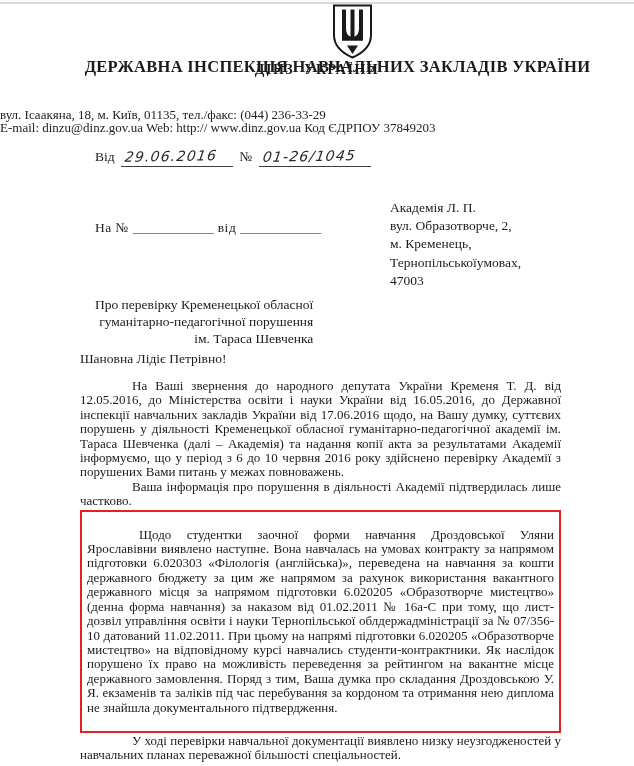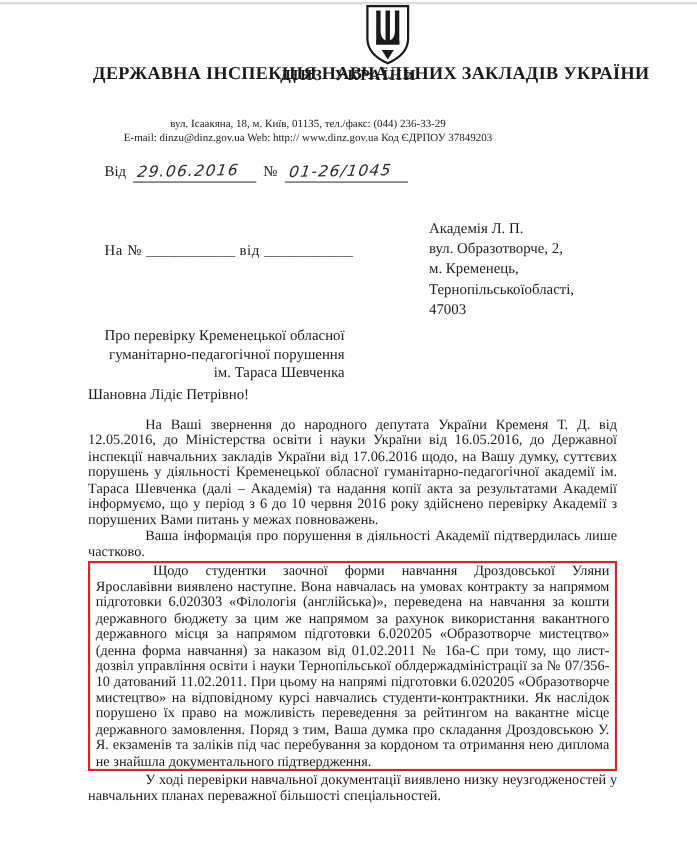--- a/index.html
+++ b/index.html
@@ -7,39 +7,39 @@
   .page {
     position:relative; width:634px; height:766px; background:#ffffff;
     font-family:"Liberation Serif","DejaVu Serif",serif; color:#1b1b1b; overflow:hidden;
   }
   .top-rule { position:absolute; top:2px; left:0; width:634px; height:2px; background:#d9d9d9; }
   .emblem { position:absolute; left:329px; top:4px; width:47px; height:55px; }
   .org-name { position:absolute; top:57px; left:0; width:634px; text-align:center;
     font-weight:bold; font-size:16.5px; letter-spacing:0.3px;padding-left:41px; }
   .org-abbr { position:absolute; top:62px; left:0; width:634px; text-align:center;
     font-weight:bold; font-size:14px; letter-spacing:1.5px; white-space:pre; }
-  .addr { position:absolute; left:0; width:560px; text-align:center; font-size:10px; color:#222; }
+  .addr { position:absolute; left:0; width:560px; text-align:left; font-size:13px; color:#222; }
   .addr1 { top:107px; }
   .addr2 { top:120px; }
   .ref-out { position:absolute; left:95px; top:148px; font-size:13.5px; }
   .ref-in  { position:absolute; left:95px; top:172px; font-size:13.5px; color:#222; letter-spacing:0.5px;margin-top:48px; }
   .uline { display:inline-block; min-width:112px; border-bottom:1.5px solid #3c3c3c;
     padding:0 4px 1px 4px; margin:0 3px; text-align:left; }
   .hw { display:inline-block; font-family:"DejaVu Sans",sans-serif; font-style:italic;
     font-size:14px; letter-spacing:1.2px; transform:skewX(-9deg) rotate(-1deg); color:#2a2a2a; }
   .blank { letter-spacing:0; color:#444; }
   .recipient { position:absolute; left:390px; top:199px; width:172px;
     font-size:13.5px; line-height:18.2px; }
   .recipient .spread { display:flex; justify-content:flex-start; }
   .subject { position:absolute; left:95px; top:296px; font-size:13.5px; line-height:17px;text-align:right; }
   .salutation { position:absolute; left:80px; top:351px; width:481px; font-size:13.5px; }
   .body-text { position:absolute; left:80px; top:379px; width:481px;
     font-size:13px; line-height:14.4px; text-align:justify; }
   .body-text p { text-indent:52px; margin:0; }
-  .red-box { border:2px solid #e02222; padding:0 5px; margin:1px 0 1px 0; }
+  .red-box { border:2px solid #e02222; padding:16px 5px; margin:1px 0 1px 0; }
 </style>
 </head>
 <body>
 
 <div class="page">
 
   <div class="top-rule"></div>
 
   <div class="emblem">
     <svg width="47" height="55" viewBox="0 0 46 55" xmlns="http://www.w3.org/2000/svg">
@@ -72,21 +72,21 @@
     <span>від</span>
     <span class="blank">____________</span>
   </div>
 
   <div class="recipient">
     <div>Академія Л. П.</div>
     <div>вул. Образотворче, 2,</div>
     <div>м. Кременець,</div>
     <div class="spread">
       <span>Тернопільської</span>
-      <span>області,</span>
+      <span>умовах,</span>
     </div>
     <div>47003</div>
   </div>
 
   <div class="subject">
     <div>Про перевірку Кременецької обласної</div>
     <div>гуманітарно-педагогічної порушення</div>
     <div>ім. Тараса Шевченка</div>
   </div>
 

